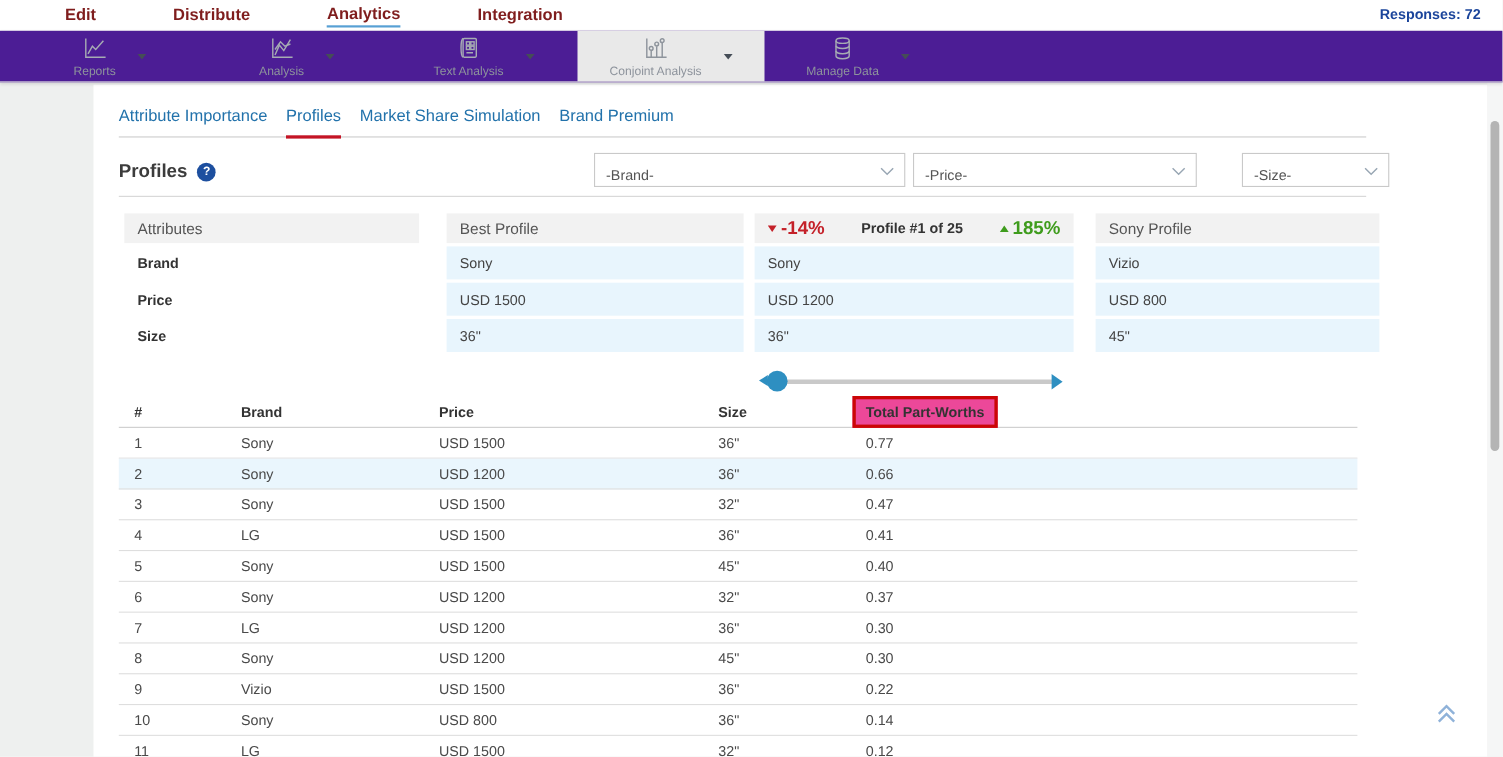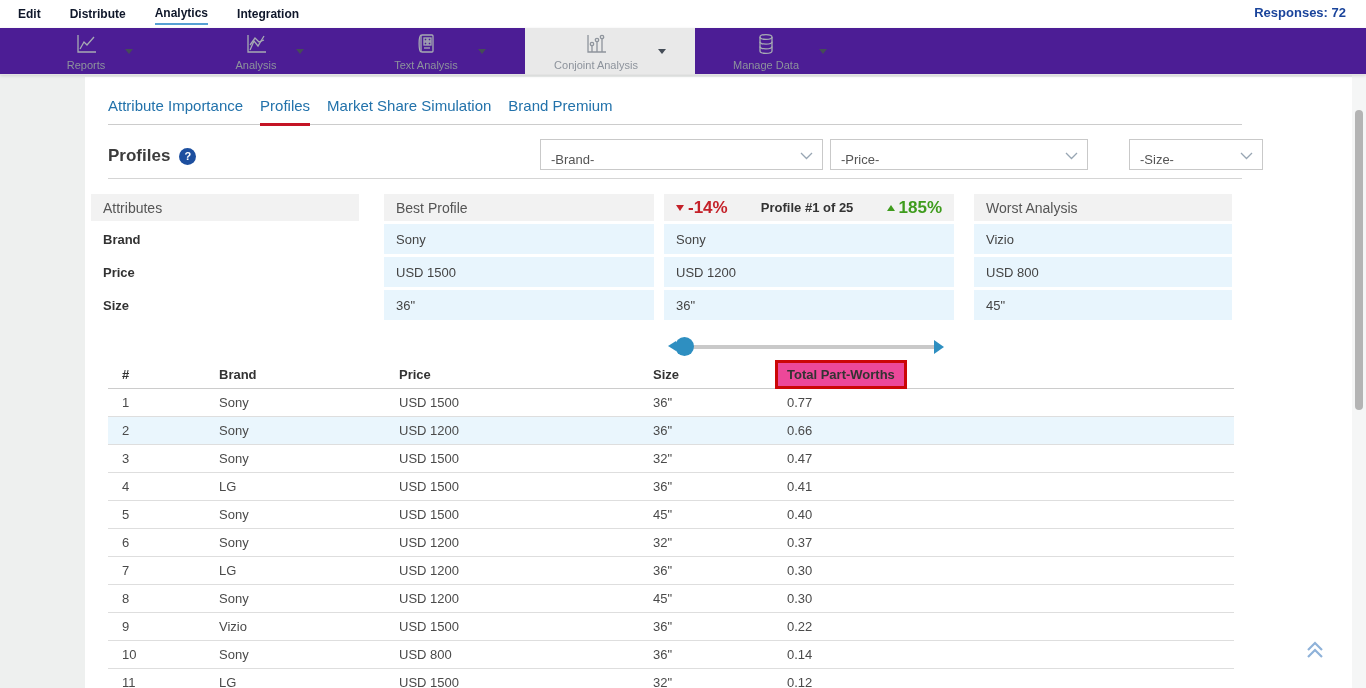--- a/index.html
+++ b/index.html
@@ -11,22 +11,22 @@
     color:#444;
   }
 
   
   .topnav {
     position:absolute; top:0; left:0; right:0; height:28px;
     background:#fff; z-index:4; display:flex; align-items:center;
     padding-left:18px;
   }
   .topnav-link {
-    font-size:12px; font-weight:bold; color:#0f172a; margin-right:29px;
-    cursor:pointer; line-height:20px;
+    font-size:15px; font-weight:bold; color:#7f1d1d; margin-right:29px;
+    cursor:pointer; line-height:20px;margin-left:41px;
   }
   .topnav-link.active { border-bottom:2px solid #57a0d4; }
   .responses { position:absolute; right:20px; top:5px; font-size:13px; font-weight:bold; color:#1a449b; }
 
   
   .toolbar {
     position:absolute; top:28px; left:0; right:0; height:47px;
     background:#4c1d95; z-index:4; display:flex; padding-left:15px;
     border-bottom:1px solid #e3e3e3; box-shadow:0 1px 3px rgba(0,0,0,.13);
   }
@@ -77,21 +77,21 @@
     position:absolute; top:62px; height:31px; background:#fff;
     border:1px solid #c9c9c9; display:flex; 
     padding:12px 10px; font-size:13px; color:#555; cursor:pointer;
   }
   .filter-brand { left:455px; width:283px; }
   .filter-price { left:745px; width:258px; }
   .filter-size  { left:1044px; width:134px; }
   .filter svg { position:absolute; right:9px; top:12px; }
 
   
-  .compare { position:absolute; top:117px; left:6px; display:flex; }
+  .compare { position:absolute; top:117px; left:28px; display:flex; }
   .col-attr  { width:268px; margin-right:25px; }
   .col-best  { width:270px; margin-right:10px; }
   .col-cur   { width:290px; margin-right:20px; }
   .col-worst { width:258px; }
   .chead {
     height:27px; background:#f2f2f2; display:flex; align-items:center;
     padding:0 12px; font-size:14px; color:#555;
   }
   .chead.split { justify-content:space-between; }
   .chead .pct { font-size:17px; font-weight:bold; display:flex; align-items:center; gap:4px; }
@@ -312,21 +312,21 @@
       <div class="cell">36"</div>
       <div class="slider-row">
         <div class="slider-track">
           <div class="slider-handle"></div>
           <div class="slider-end"></div>
         </div>
       </div>
     </div>
 
     <div class="col-worst">
-      <div class="chead">Worst Analysis</div>
+      <div class="chead">Sony Profile</div>
       <div class="cell">Vizio</div>
       <div class="cell">USD 800</div>
       <div class="cell">45"</div>
     </div>
   </div>
 
   <div class="ptable">
     <div class="thead">
       <div class="c0">#</div>
       <div class="c1">Brand</div>

